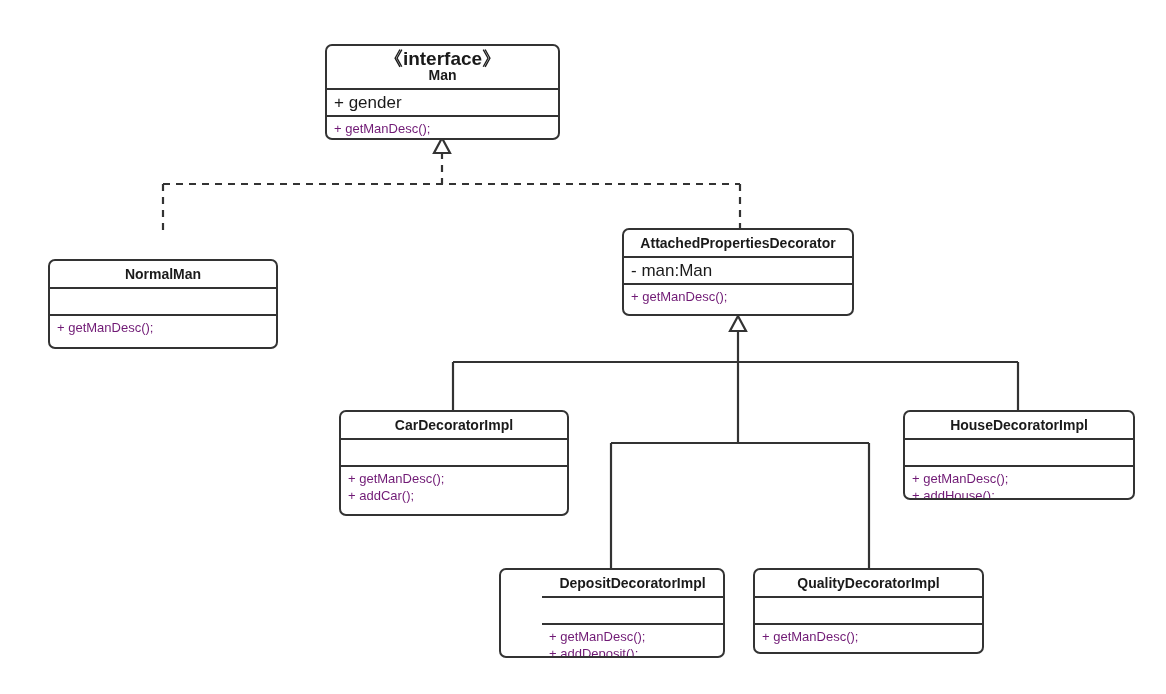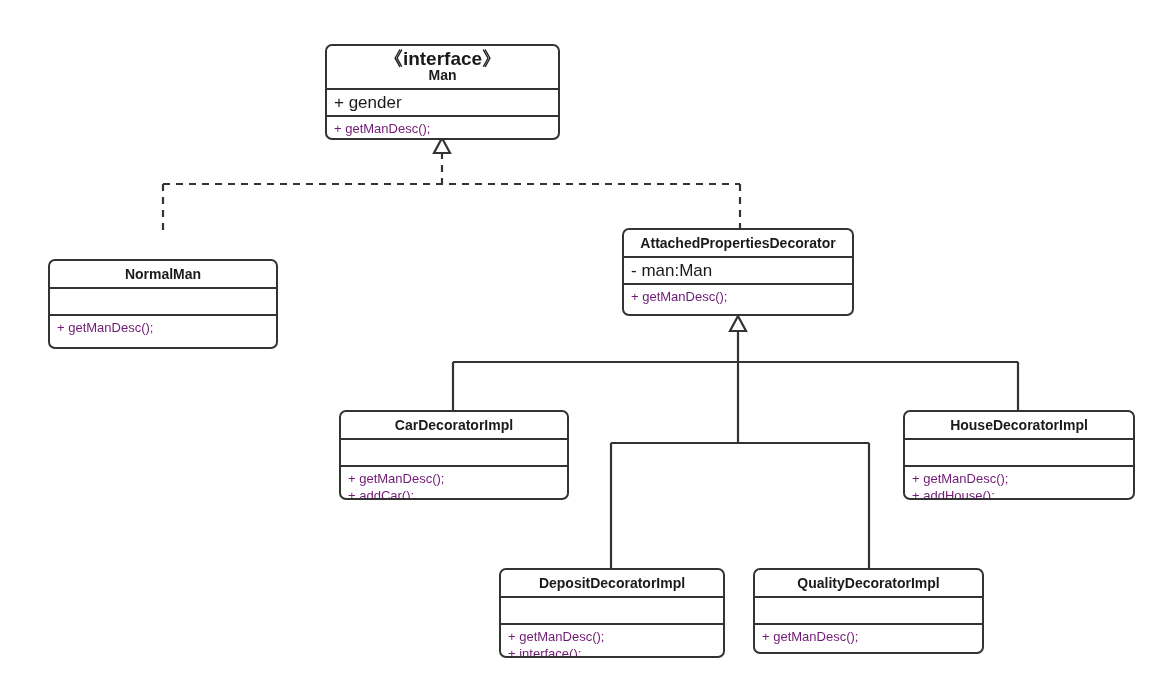--- a/index.html
+++ b/index.html
@@ -155,21 +155,21 @@
       <span class="class-title">AttachedPropertiesDecorator</span>
     </div>
     <div class="compartment attribute-compartment">
       <span class="member-line">- man:Man</span>
     </div>
     <div class="compartment operation-compartment">
       <span class="member-line">+ getManDesc();</span>
     </div>
   </div>
 
-  <div class="uml-class" style="left:339px; top:410px; width:230px; height:90px;">
+  <div class="uml-class" style="left:339px; top:410px; width:230px; height:106px;">
     <div class="compartment name-compartment">
       <span class="class-title">CarDecoratorImpl</span>
     </div>
     <div class="compartment attribute-compartment">
       <span class="member-line empty-line"></span>
     </div>
     <div class="compartment operation-compartment">
       <span class="member-line">+ getManDesc();</span>
       <span class="member-line">+ addCar();</span>
     </div>
@@ -181,30 +181,30 @@
     </div>
     <div class="compartment attribute-compartment">
       <span class="member-line empty-line"></span>
     </div>
     <div class="compartment operation-compartment">
       <span class="member-line">+ getManDesc();</span>
       <span class="member-line">+ addHouse();</span>
     </div>
   </div>
 
-  <div class="uml-class" style="left:499px; top:568px; width:226px; height:90px;">
+  <div class="uml-class" style="left:499px; top:568px; width:226px; height:90px;padding-left:41px;">
     <div class="compartment name-compartment">
       <span class="class-title">DepositDecoratorImpl</span>
     </div>
     <div class="compartment attribute-compartment">
       <span class="member-line empty-line"></span>
     </div>
     <div class="compartment operation-compartment">
       <span class="member-line">+ getManDesc();</span>
-      <span class="member-line">+ interface();</span>
+      <span class="member-line">+ addDeposit();</span>
     </div>
   </div>
 
   <div class="uml-class" style="left:753px; top:568px; width:231px; height:86px;">
     <div class="compartment name-compartment">
       <span class="class-title">QualityDecoratorImpl</span>
     </div>
     <div class="compartment attribute-compartment">
       <span class="member-line empty-line"></span>
     </div>

